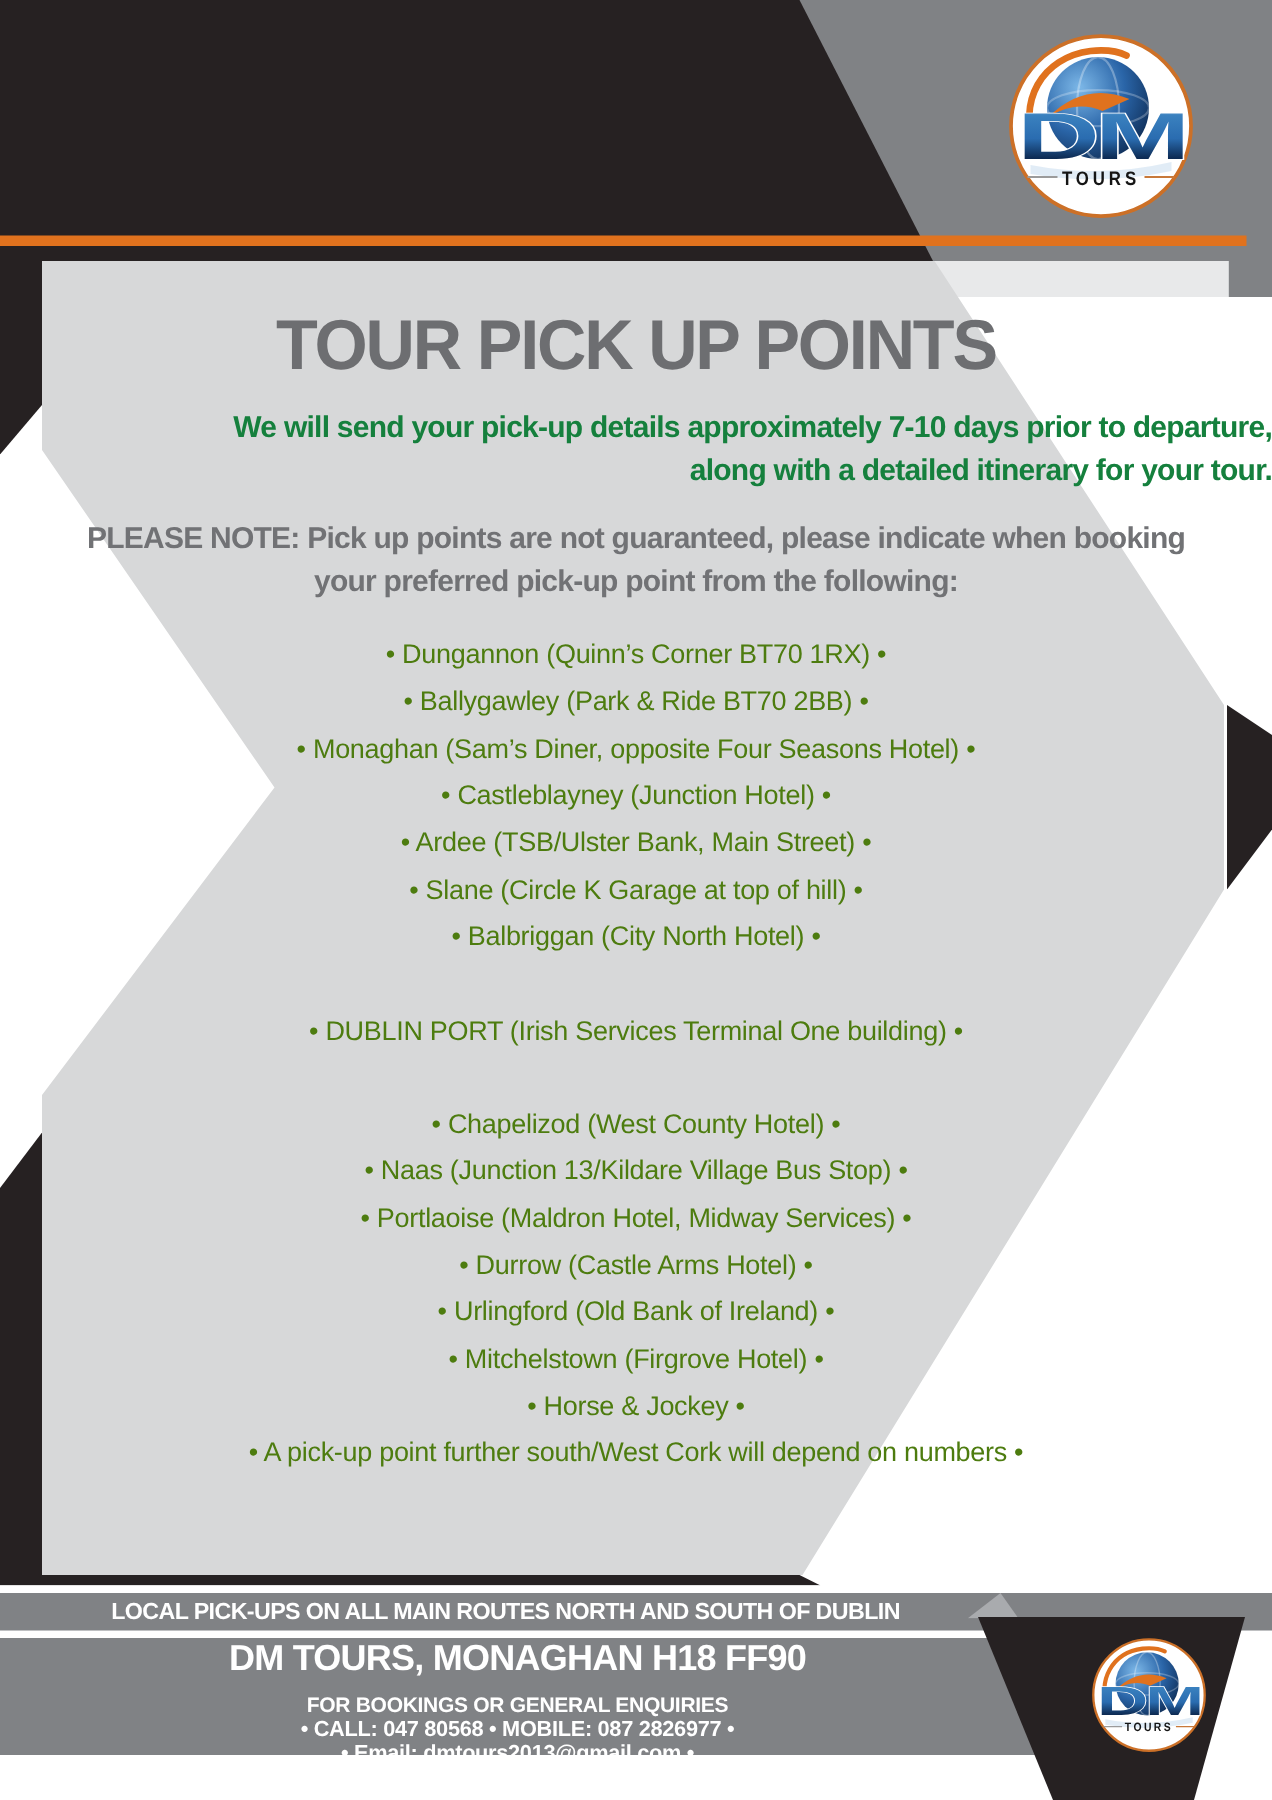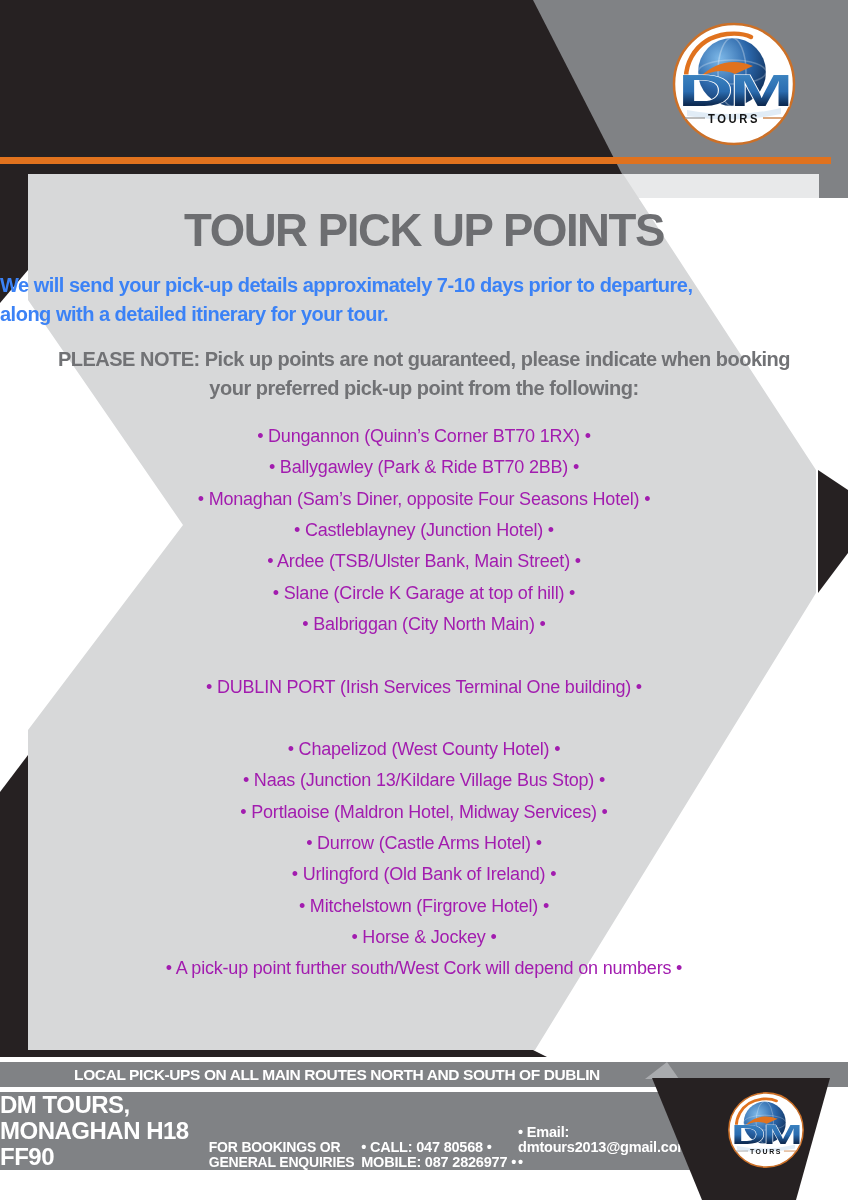--- a/index.html
+++ b/index.html
@@ -24,37 +24,37 @@
   .wedge-top-left{left:0;top:174px;width:28px;height:129px;background:#262122;
     clip-path:polygon(0 0,28px 0,28px 96px,0 129px);}
   .wedge-bottom-left{left:0;top:755px;width:28px;height:295px;background:#262122;
     clip-path:polygon(28px 0,28px 295px,0 295px,0 37px);}
   .chevron-right{left:818px;top:470px;width:30px;height:123px;background:#262122;
     clip-path:polygon(0 0,30px 20px,30px 83px,0 123px);}
 
   
   .title{left:0;right:0;top:204px;text-align:center;font-size:47px;line-height:52px;
     font-weight:700;color:#6d6e71;letter-spacing:-1.5px;transform:scaleX(.97);}
-  .intro{left:0;right:0;top:271px;text-align:left;font-size:20px;line-height:28.5px;
-    font-weight:700;color:#3b82f6;letter-spacing:-.5px;}
+  .intro{left:0;right:0;top:271px;text-align:right;font-size:20px;line-height:28.5px;
+    font-weight:700;color:#15803d;letter-spacing:-.5px;}
   .note{left:0;right:0;top:332px;text-align:center;font-size:20px;line-height:28.5px;
     font-weight:700;color:#717275;letter-spacing:-.5px;margin-top:13px;}
-  .pp-group{left:0;right:0;text-align:center;color:#a21caf;}
+  .pp-group{left:0;right:0;text-align:center;color:#4d7c0f;}
   .pp-line{font-size:18px;line-height:31.35px;letter-spacing:-.2px;}
 
   
   .strip-dark{left:0;top:1050px;width:848px;height:7px;background:#262122;
     clip-path:polygon(0 0,533px 0,547px 7px,0 7px);}
   .bar{left:0;top:1062px;width:848px;height:25px;background:#808285;}
   .bar-text{left:0;top:1062px;width:674px;height:25px;line-height:25px;text-align:center;
     color:#ffffff;font-weight:700;font-size:15.5px;letter-spacing:-.4px;}
   .bar-triangle{left:645px;top:1062px;width:34px;height:17px;background:#a9abae;
     clip-path:polygon(22px 0,0 17px,34px 17px);}
   .footer-panel{left:0;top:1092px;width:690px;height:78px;background:#808285;
-    display:flex;flex-direction:row;align-items:flex-end;color:#ffffff;}
+    display:flex;flex-direction:column;align-items:center;color:#ffffff;}
   .f-line1{font-size:24px;line-height:26px;font-weight:700;margin-top:1px;letter-spacing:-.5px;}
   .f-line2{font-size:14px;line-height:15px;font-weight:700;margin-top:10px;letter-spacing:-.2px;}
   .f-line3{font-size:14.5px;line-height:15px;font-weight:700;margin-top:2px;letter-spacing:-.2px;}
   .f-line4{font-size:14.5px;line-height:15px;font-weight:700;margin-top:1px;letter-spacing:-.2px;}
   .footer-dark{left:652px;top:1078px;width:178px;height:122px;background:#262122;
     clip-path:polygon(0 0,178px 0,144px 122px,50px 122px);z-index:3;}
   .logo-top{left:671px;top:22px;z-index:5;}
   .logo-bottom{left:727px;top:1091px;z-index:5;}
   svg text{font-family:"Liberation Sans",sans-serif;}
 </style>
@@ -116,21 +116,21 @@
     <div>your preferred pick-up point from the following:</div>
   </div>
 
   <div class="abs pp-group" style="top:421px">
       <div class="pp-line">• Dungannon (Quinn’s Corner BT70 1RX) •</div>
       <div class="pp-line">• Ballygawley (Park &amp; Ride BT70 2BB) •</div>
       <div class="pp-line">• Monaghan (Sam’s Diner, opposite Four Seasons Hotel) •</div>
       <div class="pp-line">• Castleblayney (Junction Hotel) •</div>
       <div class="pp-line">• Ardee (TSB/Ulster Bank, Main Street) •</div>
       <div class="pp-line">• Slane (Circle K Garage at top of hill) •</div>
-      <div class="pp-line">• Balbriggan (City North Main) •</div>
+      <div class="pp-line">• Balbriggan (City North Hotel) •</div>
     </div>
   <div class="abs pp-group" style="top:672px">
       <div class="pp-line">• DUBLIN PORT (Irish Services Terminal One building) •</div>
     </div>
   <div class="abs pp-group" style="top:734px">
       <div class="pp-line">• Chapelizod (West County Hotel) •</div>
       <div class="pp-line">• Naas (Junction 13/Kildare Village Bus Stop) •</div>
       <div class="pp-line">• Portlaoise (Maldron Hotel, Midway Services) •</div>
       <div class="pp-line">• Durrow (Castle Arms Hotel) •</div>
       <div class="pp-line">• Urlingford (Old Bank of Ireland) •</div>

